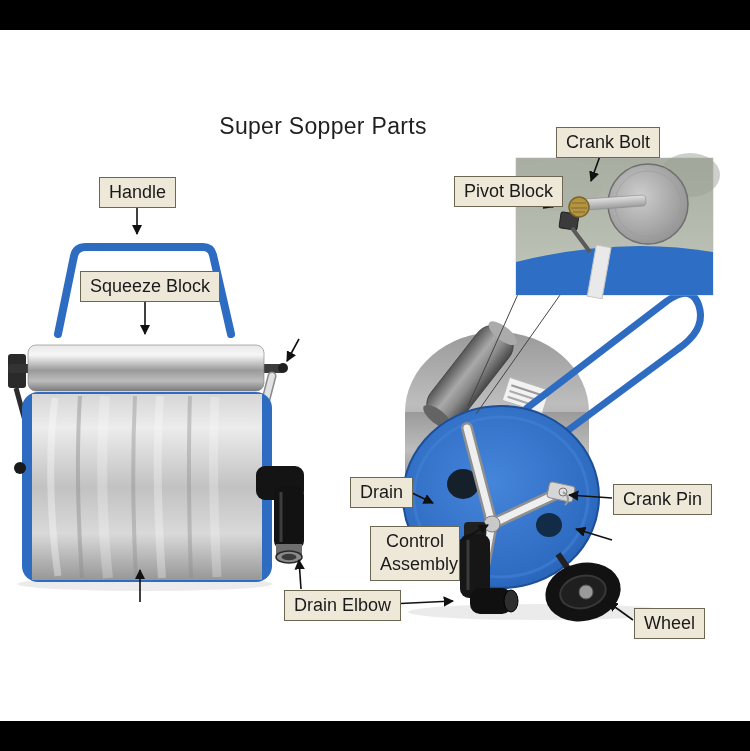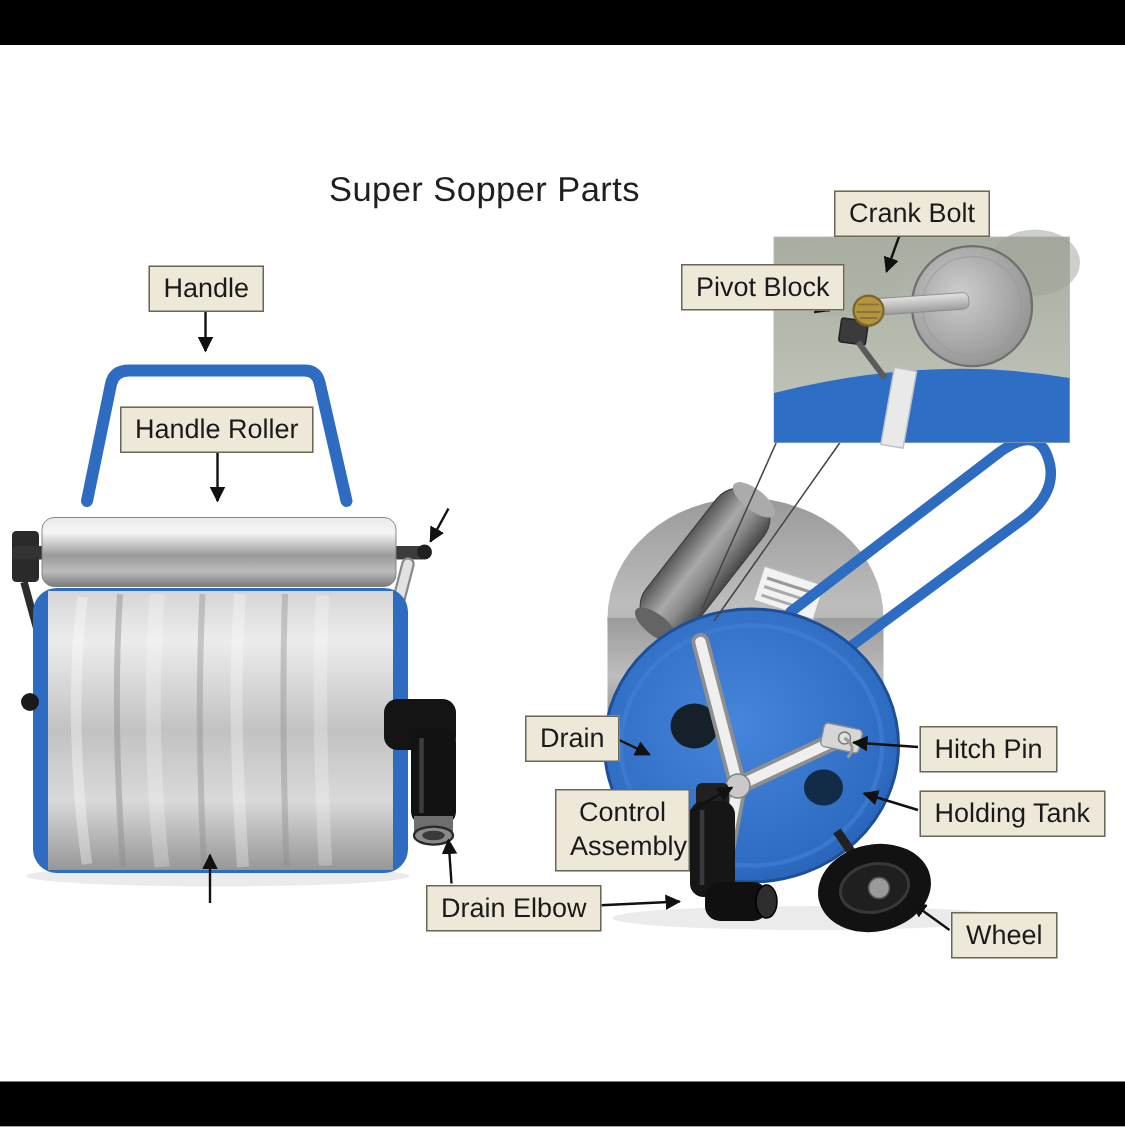--- a/index.html
+++ b/index.html
@@ -227,22 +227,21 @@
       <line class="arrow" x1="507" y1="191" x2="553" y2="207"></line>
       <line class="arrow" x1="410" y1="492" x2="433" y2="503"></line>
       <line class="arrow" x1="458" y1="542" x2="488" y2="525"></line>
       <line class="arrow" x1="612" y1="498" x2="569" y2="495"></line>
       <line class="arrow" x1="612" y1="540" x2="576" y2="529"></line>
       <line class="arrow" x1="633" y1="620" x2="608" y2="602"></line>
     </g>
   </svg>
 
   <div class="label" style="left:99px;top:177px;">Handle</div>
-  <div class="label" style="left:80px;top:271px;">Handle Roller</div>
+  <div class="label" style="left:80px;top:271px;">Squeeze Block</div>
   <div class="label" style="left:284px;top:590px;">Drain Elbow</div>
   <div class="label" style="left:556px;top:127px;">Crank Bolt</div>
   <div class="label" style="left:410px;top:176px;margin-left:44px;">Pivot Block</div>
   <div class="label" style="left:350px;top:477px;">Drain</div>
   <div class="label multiline" style="left:370px;top:526px;">Control Assembly</div>
-  <div class="label" style="left:613px;top:484px;">Hitch Pin</div>
-  <div class="label" style="left:613px;top:527px;">Holding Tank</div>
+  <div class="label" style="left:613px;top:484px;">Crank Pin</div>
   <div class="label" style="left:634px;top:608px;">Wheel</div>
 </div>
 
 </body></html>

